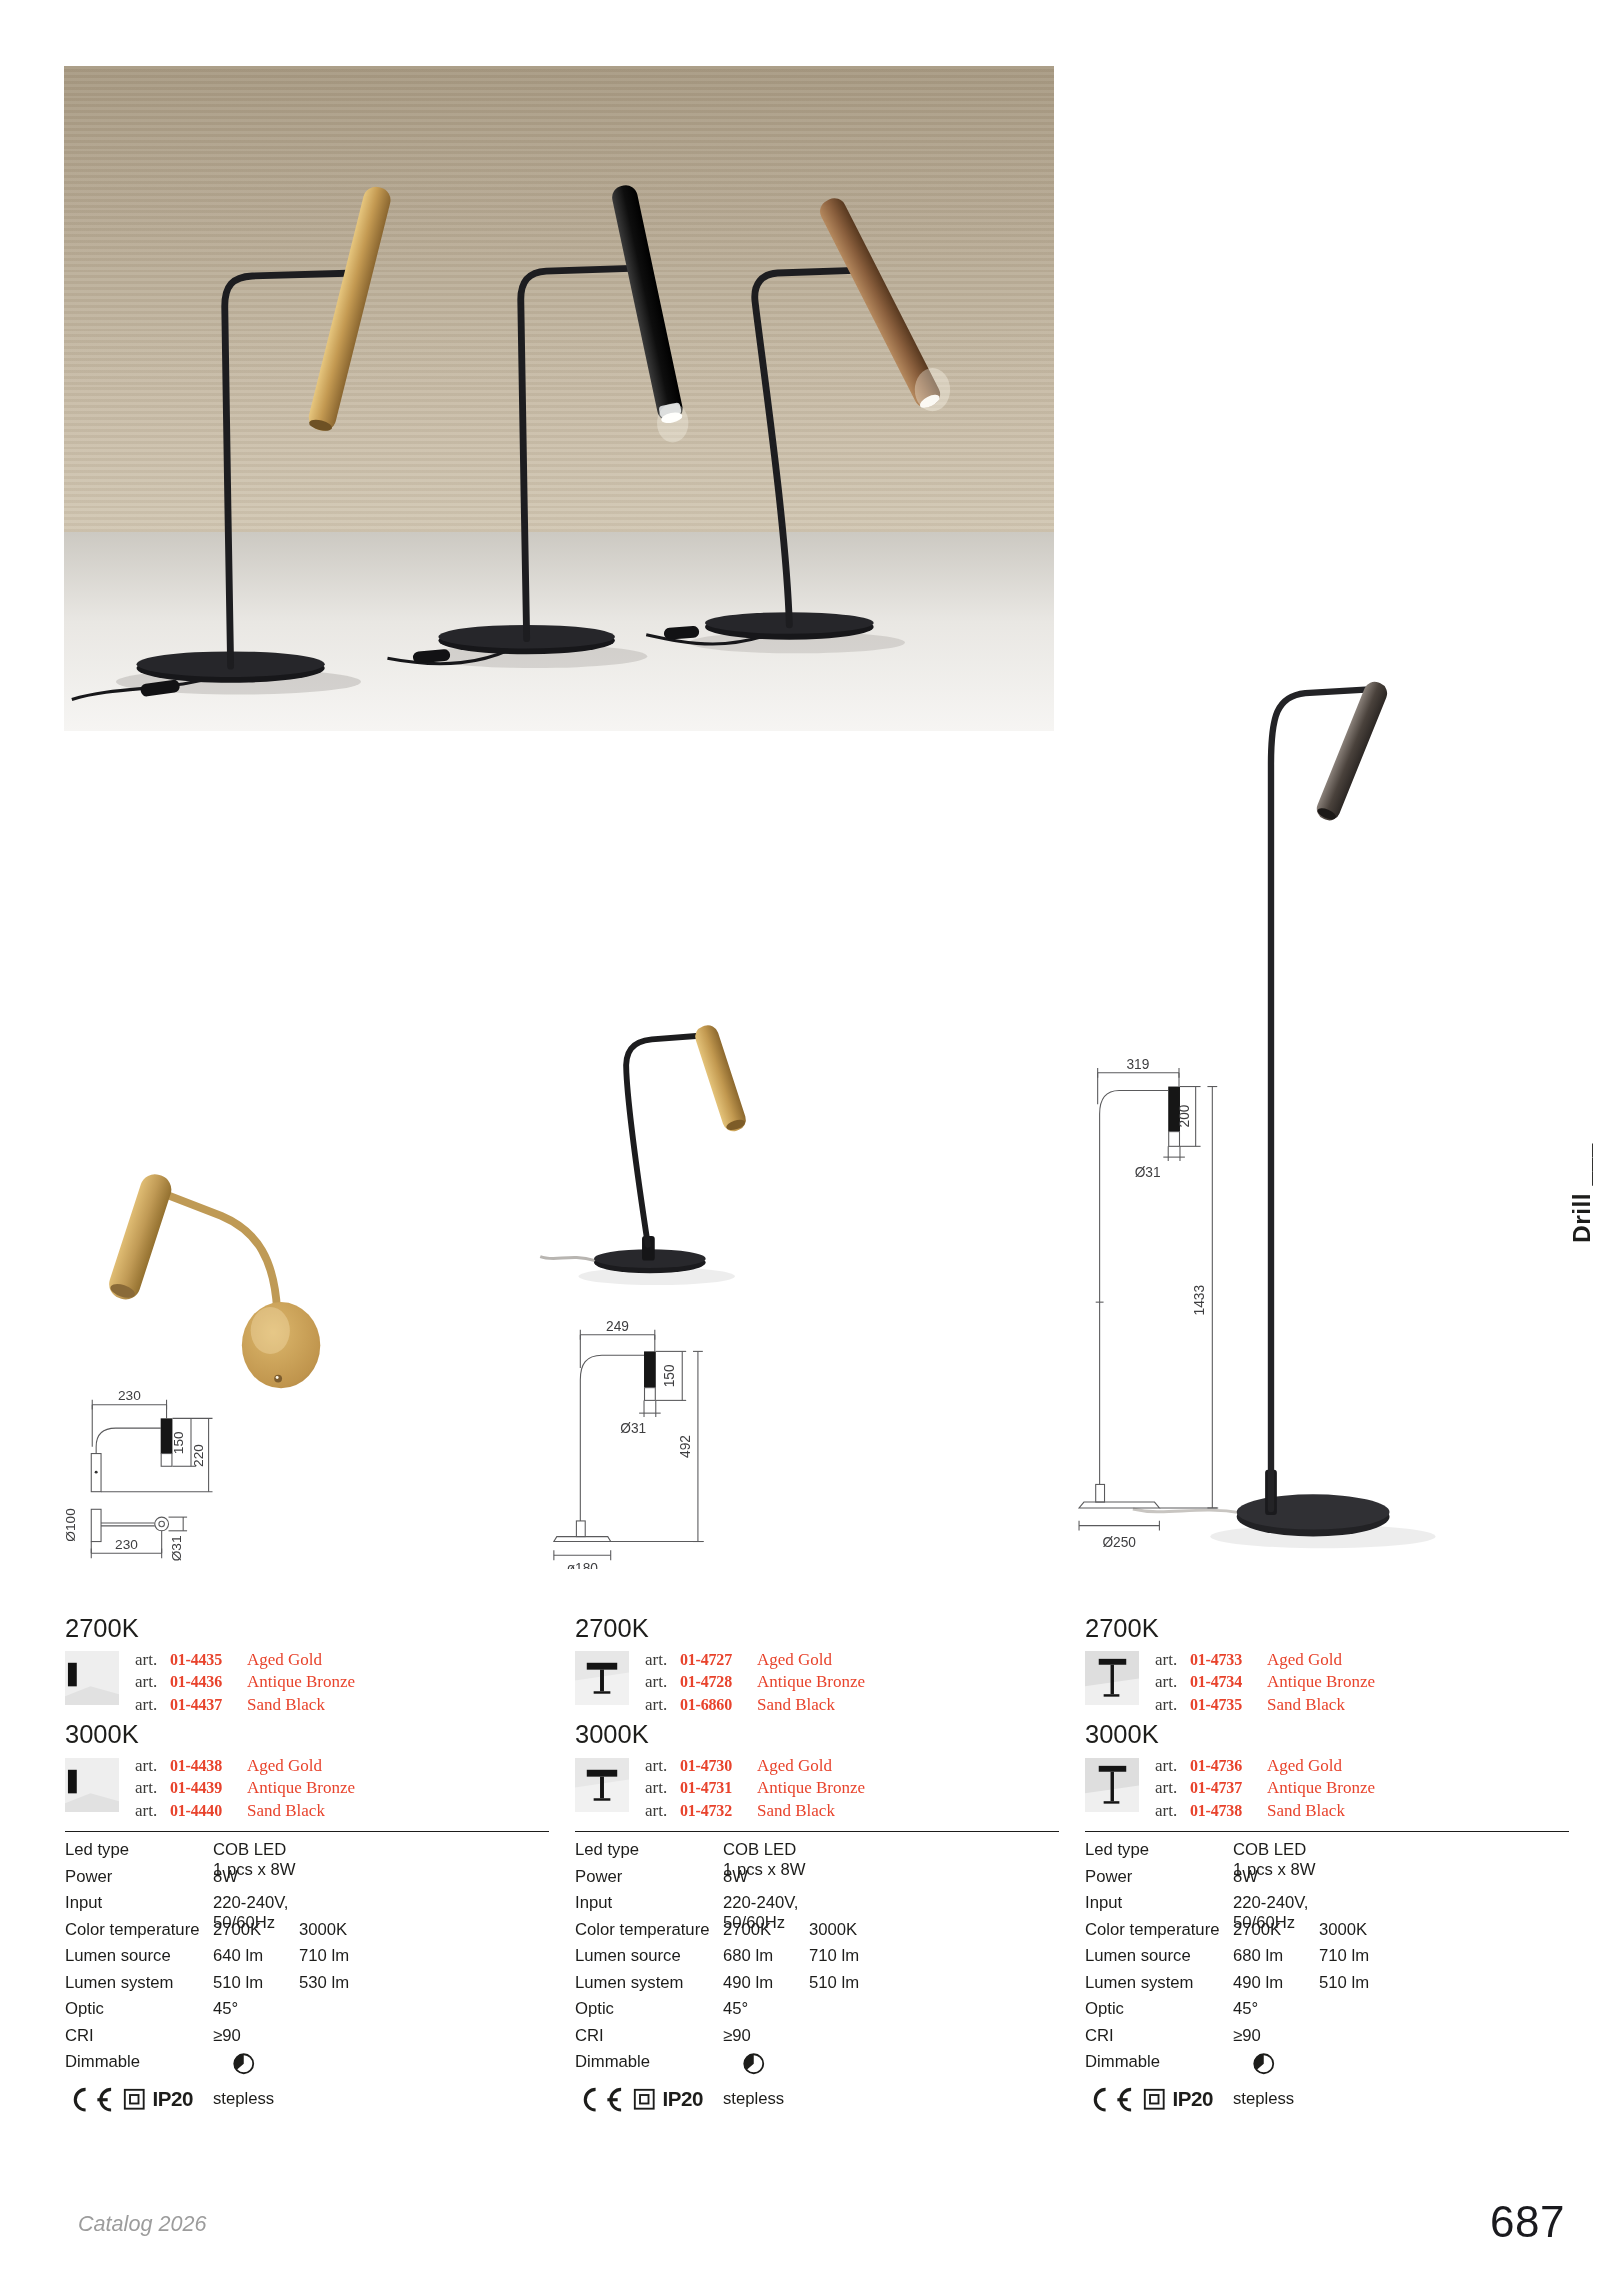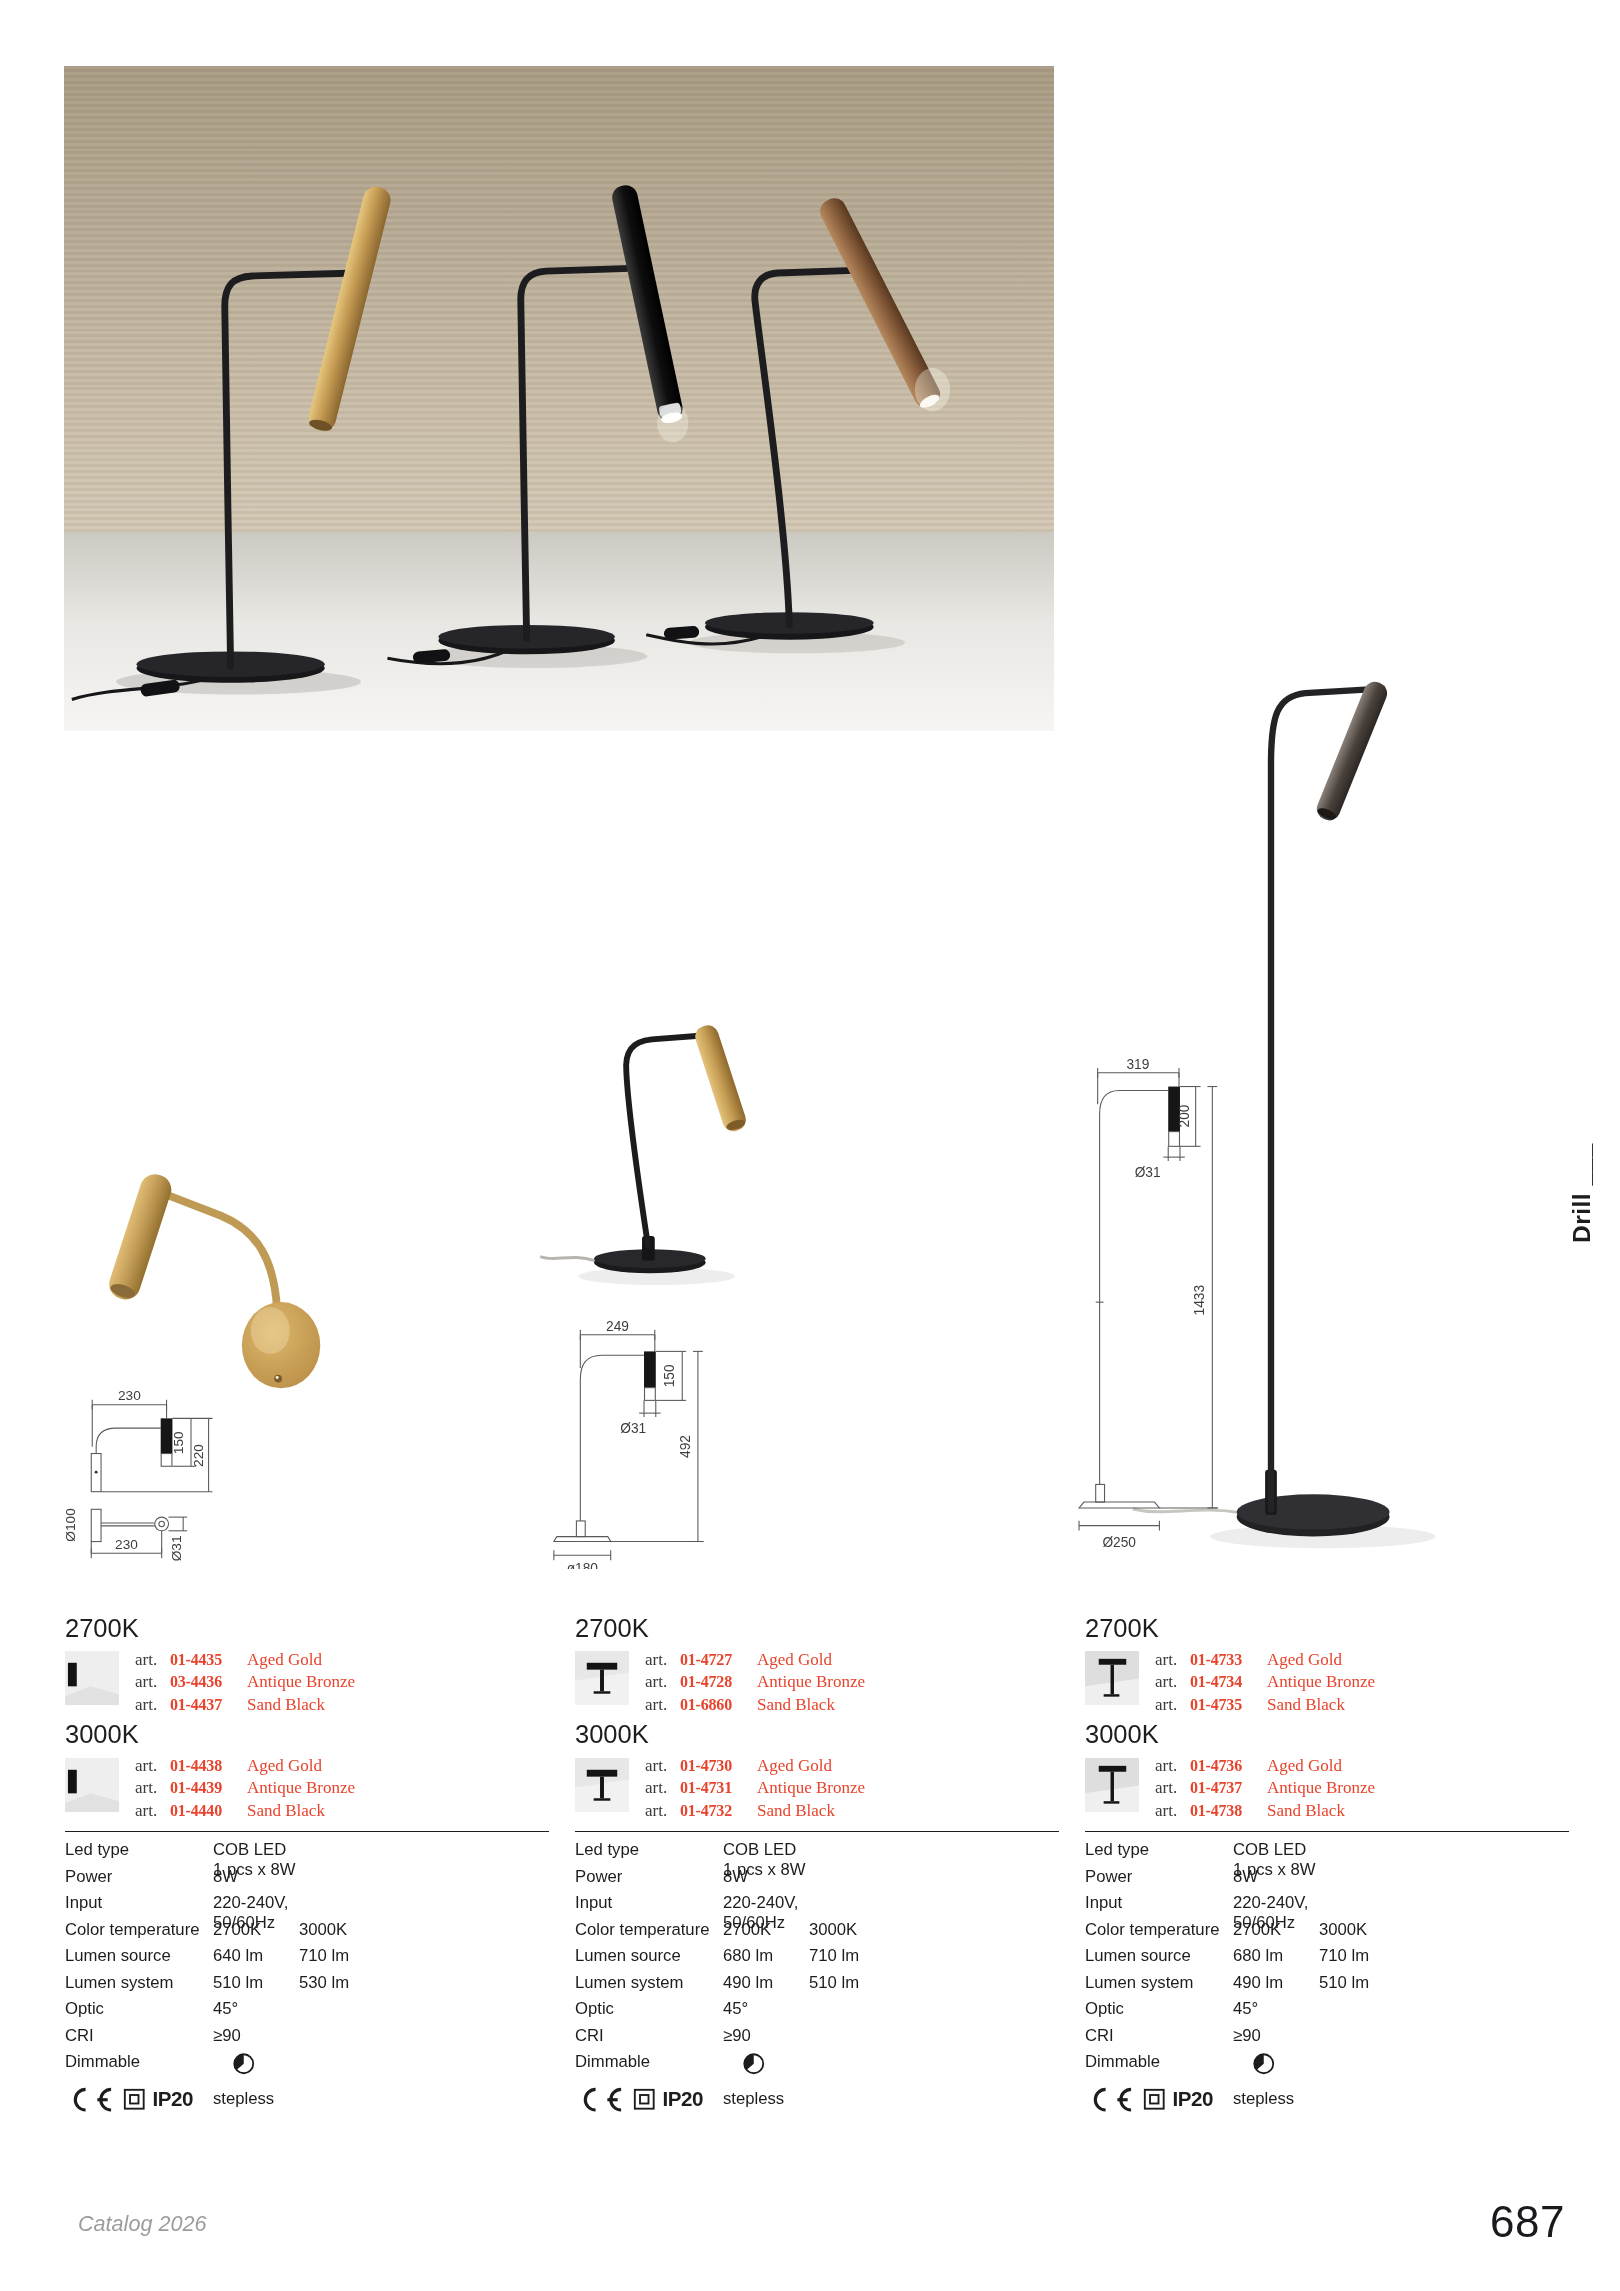--- a/index.html
+++ b/index.html
@@ -294,21 +294,21 @@
       <div>
 
           <div class="art-row">
             <span class="a-lbl">art.</span>
             <span class="a-code">01-4435</span>
             <span class="a-fin">Aged Gold</span>
           </div>
 
           <div class="art-row">
             <span class="a-lbl">art.</span>
-            <span class="a-code">03-4436</span>
+            <span class="a-code">01-4436</span>
             <span class="a-fin">Antique Bronze</span>
           </div>
 
           <div class="art-row">
             <span class="a-lbl">art.</span>
             <span class="a-code">01-4437</span>
             <span class="a-fin">Sand Black</span>
           </div>
         </div>
     </div>

